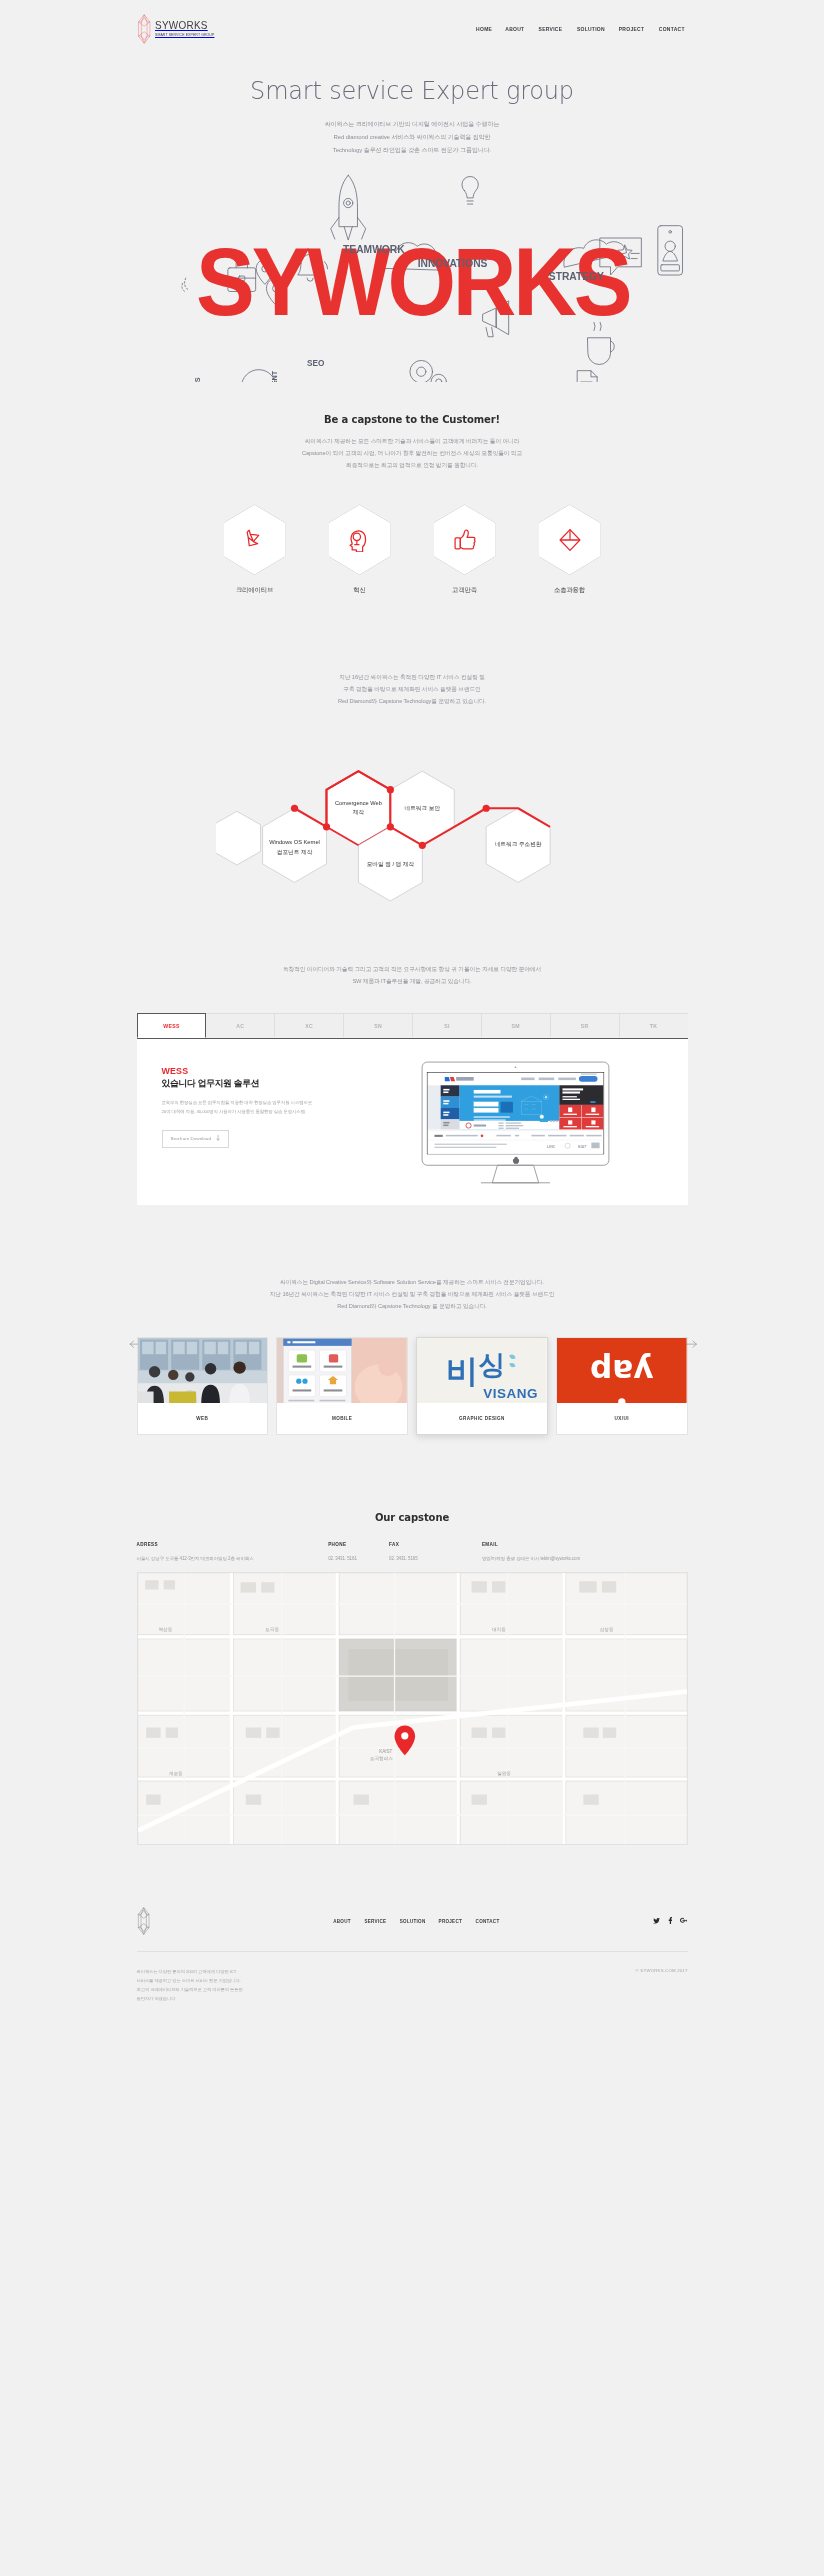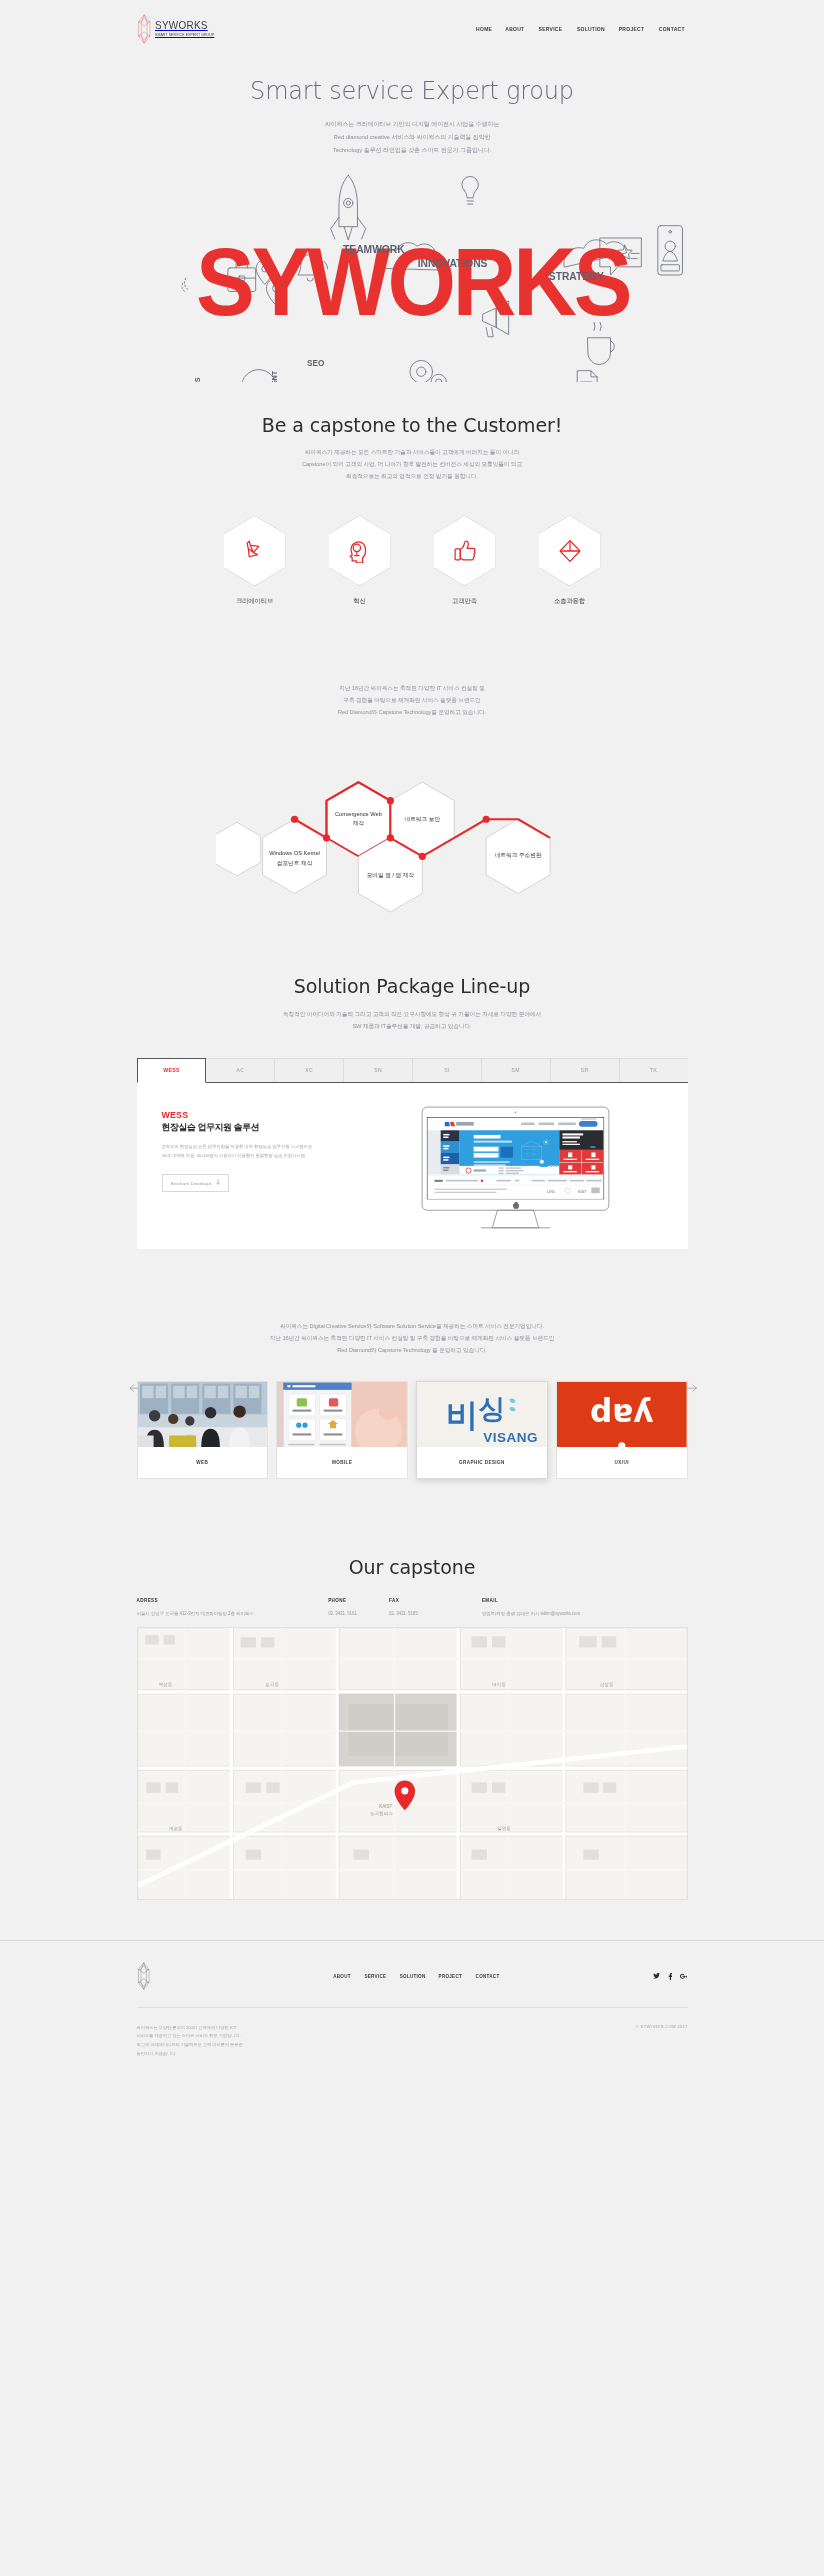--- a/index.html
+++ b/index.html
@@ -50,21 +50,21 @@
   }
   .hero-sub {
     margin-top: 13.4px; font-size: 6px; line-height: 2.15; color: #8f8d99;
     letter-spacing: -0.1px;
   }
   .hero-art { margin-top: 9.3px; height: 216px; position: relative; }
 
   
   .section { text-align: center; }
   .section-title {
-    font-size: 19px; font-weight: 400; color: #2e2e2e; letter-spacing: -0.1px;
+    font-size: 10px; font-weight: 700; color: #2e2e2e; letter-spacing: -0.1px;
     font-family: "DejaVu Sans", "Liberation Sans", sans-serif;
   }
   .section-desc {
     margin-top: 11.3px; font-size: 5.7px; line-height: 2.1; color: #90909a;
     letter-spacing: -0.1px;
   }
 
   
   .values { display: flex; justify-content: center; gap: 43px; margin-top: 32px; }
   .value-item { width: 62px; text-align: center; }
@@ -457,42 +457,41 @@
           <text x="338" y="260">모바일 웹 / 앱 제작</text>
           <text x="586" y="222">네트워크 주소변환</text>
         </g>
       </svg>
     </div>
   </section>
 </div>
 
 <div class="wrap">
   <section class="section" style="margin-top:62px;">
-    <h2 class="section-title">Solution Package Line-up</h2>
     <p class="section-desc">
       <span>독창적인 아이디어와 기술력 그리고 고객의 작은 요구사항에도 항상 귀 기울이는 자세로 다양한 분야에서</span><br>
       <span>SW 제품과 IT솔루션을 개발, 공급하고 있습니다.</span>
     </p>
 
     <div class="solution-box">
       <div class="tabs">
         <div class="tab active">WESS</div>
         <div class="tab">AC</div>
         <div class="tab">XC</div>
         <div class="tab">SN</div>
         <div class="tab">SI</div>
         <div class="tab">SM</div>
         <div class="tab">SR</div>
         <div class="tab">TK</div>
       </div>
 
       <div class="tab-panel">
         <div class="panel-left">
           <div class="panel-brand">WESS</div>
-          <div class="panel-head">현장실습 업무지원 솔루션</div>
+          <div class="panel-head">있습니다 업무지원 솔루션</div>
           <div class="panel-desc">
             <span>교육부의 현장실습 표준 업무지침을 적용한 대학 현장실습 업무지원 시스템으로</span><br>
             <span>20여 대학에 적용, 30,000명의 사용자가 사용중인 통합현장 실습 운영시스템</span>
           </div>
           <button class="panel-btn">
             <span>Brochure Download</span>
             <span>
               <svg width="4.1" height="6.2" viewBox="0 0 8 12">
                 <g stroke="#9a9a9a" stroke-width="1.2" fill="none">
                   <path d="M4 0 L4 10 M1 7 L4 10.5 L7 7"></path>

